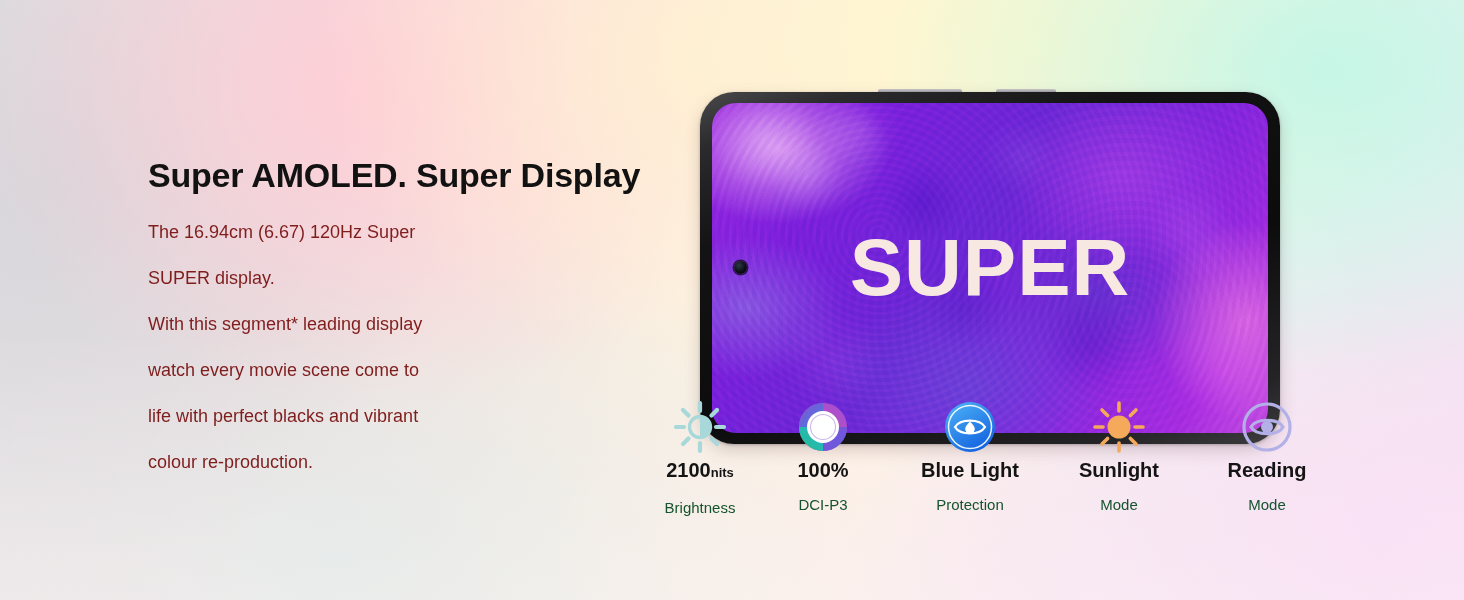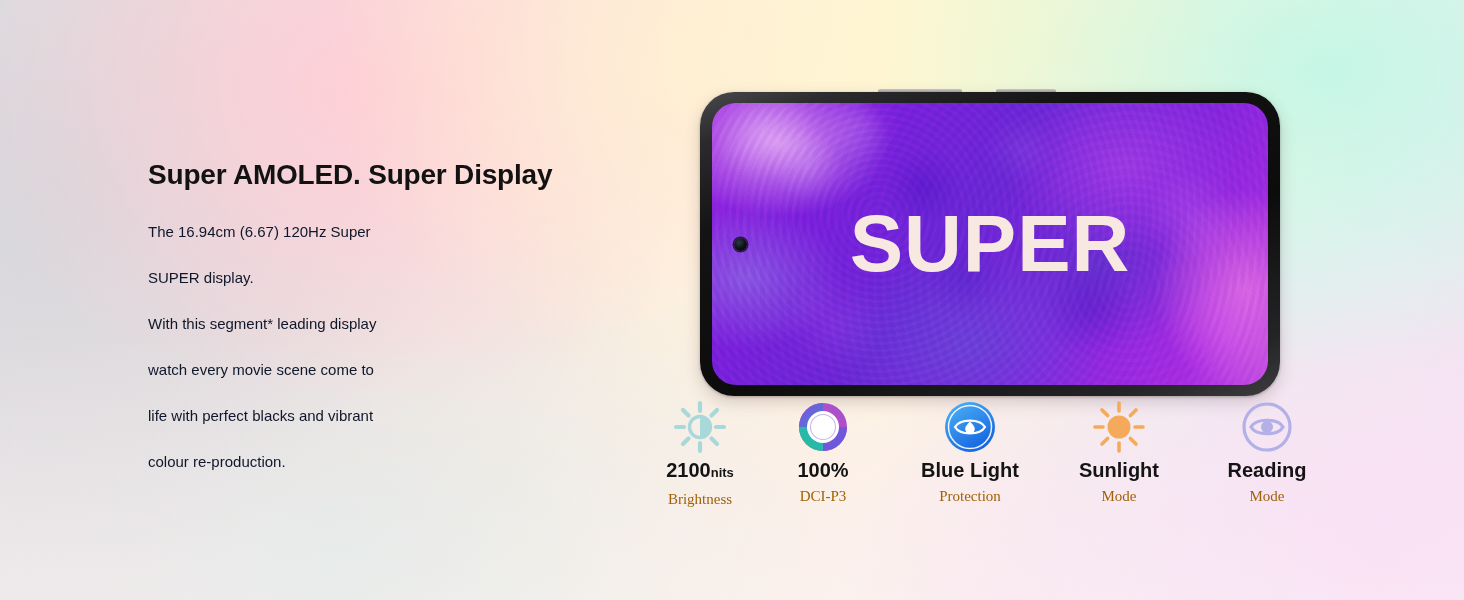--- a/index.html
+++ b/index.html
@@ -28,33 +28,33 @@
     position:absolute; inset:0;
     background:linear-gradient(180deg, rgba(255,255,255,0) 55%, rgba(250,248,250,0.35) 100%);
   }
 
   
   #copy {
     position:absolute; left:148px; top:156px; width:500px;
     color:#161616;
   }
   #headline {
-    font-size:28px; font-weight:bold; letter-spacing:-0.2px;
+    font-size:34px; font-weight:bold; letter-spacing:-0.2px;
     line-height:38px; color:#121212;
   }
   #body-copy {
     margin-top:15px;
-    font-size:15px; line-height:46px; color:#0f172a; font-weight:400;
+    font-size:18px; line-height:46px; color:#7f1d1d; font-weight:400;
   }
   #body-copy .ln { display:block; white-space:nowrap; }
 
   
   #phone {
     position:absolute; left:700px; top:92px;
-    width:580px; height:304px;
+    width:580px; height:352px;
   }
   #phone-body {
     position:absolute; inset:0;
     border-radius:34px;
     background:linear-gradient(160deg,#4a4a4c 0%,#2b2b2d 10%,#131314 28%,#0c0c0d 60%,#242426 88%,#3d3d40 100%);
     box-shadow:0 6px 16px rgba(90,60,70,0.22), 0 1px 3px rgba(0,0,0,0.25);
     padding:11px 12px;
   }
   #screen {
     position:relative; width:100%; height:100%;
@@ -118,23 +118,22 @@
   .feature { text-align:center; }
   .feature .ico-wrap {
     height:62px; display:flex; align-items:center; justify-content:center;
   }
   .feature .title {
     font-size:20px; font-weight:bold; color:#141414; line-height:24px;
     white-space:nowrap;
   }
   .feature .title .small { font-size:13px; font-weight:bold;margin-top:44px; }
   .feature .sub {
-    font-size:15px; color:#a16207; line-height:22px; margin-top:3px;
+    font-size:15px; color:#14532d; line-height:22px; margin-top:12px;
     white-space:nowrap;
-    font-family:Liberation Serif, serif;
   }
 </style>
 </head>
 <body>
 
 <div id="bg">
   <div id="bg-overlay"></div>
 </div>
 
 <div id="copy">

